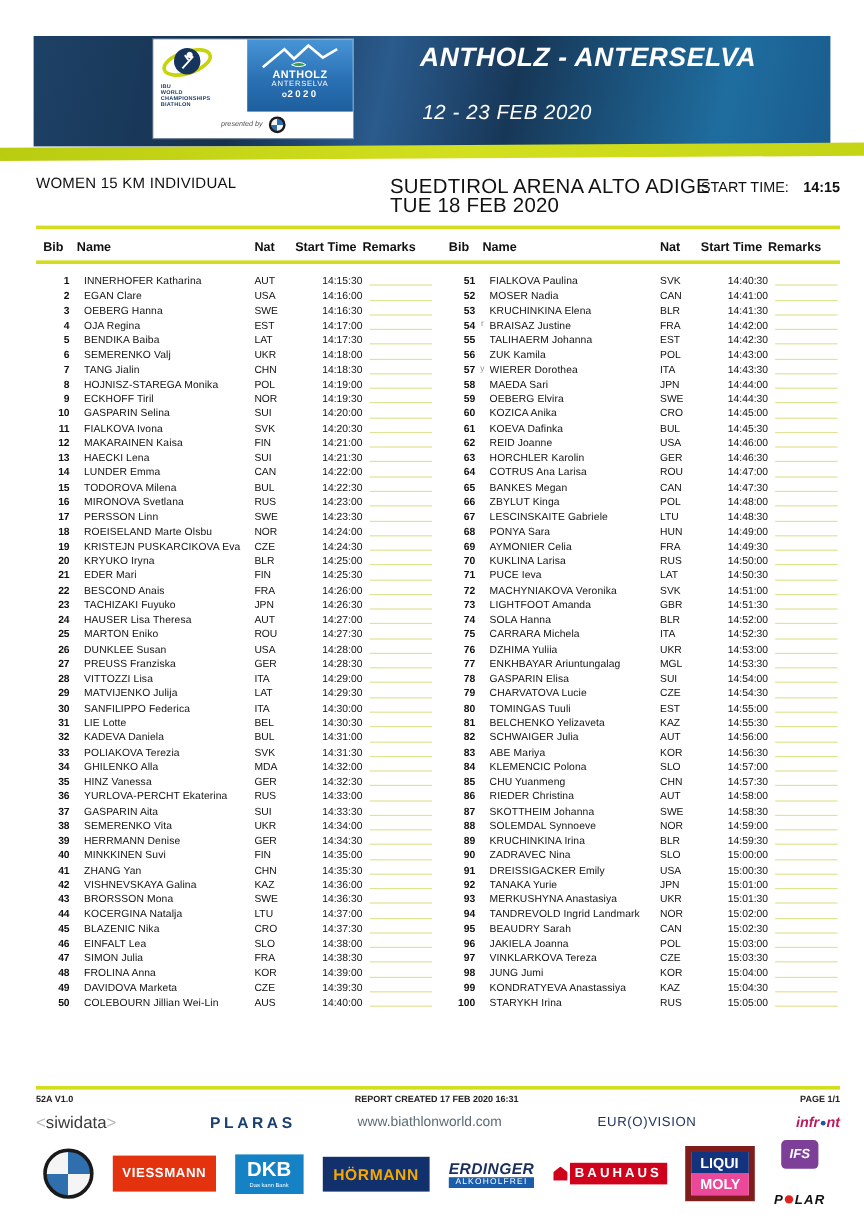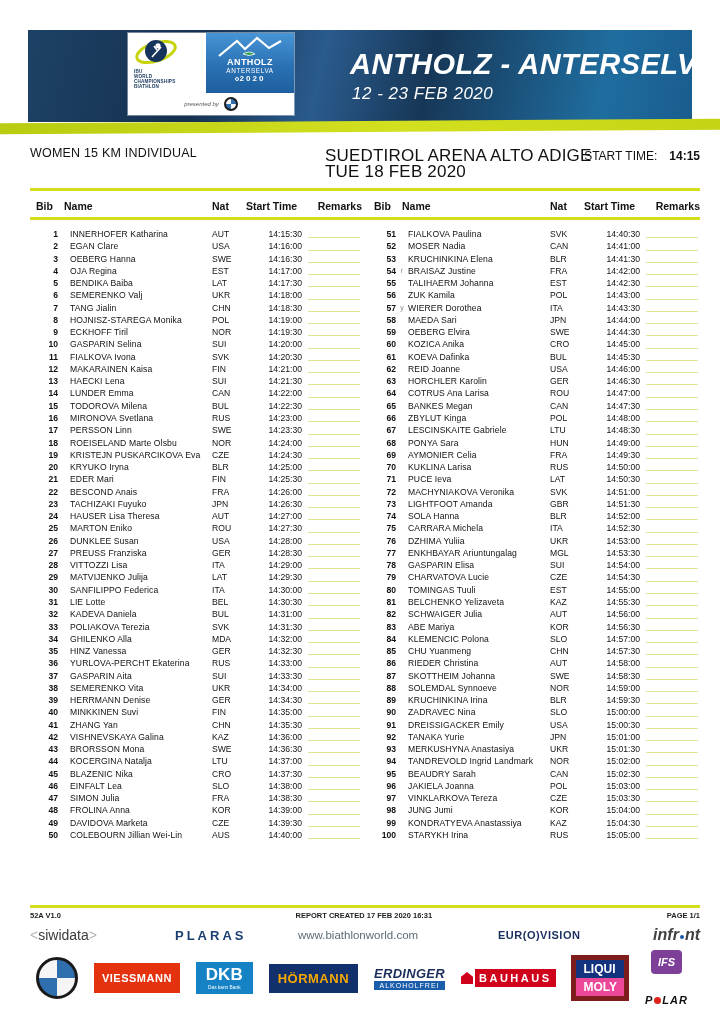--- a/index.html
+++ b/index.html
@@ -4,21 +4,21 @@
 <style>
   * { margin:0; padding:0; box-sizing:border-box; }
   html,body { width:720px; height:1018px; background:#fff; font-family:"Liberation Sans", sans-serif; color:#111; overflow:hidden; }
   .page { position:relative; width:720px; height:1018px; background:#fff; }
 
   
   .banner { position:absolute; top:30px; left:28px; width:664px; height:92px;
             background:linear-gradient(102deg,#1d4166 0%,#16314f 26%,#2a5b8d 44%,#173757 60%,#1f6d9f 86%,#1a5c8e 100%); }
   .swoosh { position:absolute; top:121px; left:0; width:720px; height:11px;
             background:linear-gradient(90deg,#b9cc10,#d3e020 55%,#c4d414); transform:rotate(-0.35deg); }
-  .banner-title { position:absolute; left:322px; top:18px; color:#fff; font-style:italic; font-weight:bold; font-size:29px; letter-spacing:0.5px; white-space:nowrap;text-align:center; }
+  .banner-title { position:absolute; left:322px; top:5px; color:#fff; font-style:italic; font-weight:bold; font-size:22px; letter-spacing:0.5px; white-space:nowrap;text-align:center; }
   .banner-dates { position:absolute; left:324px; top:54px; color:#fff; font-style:italic; font-size:17px; letter-spacing:0.5px; }
 
   .logo-box { position:absolute; left:100px; top:3px; width:166px; height:82px; background:#fff; box-shadow:0 0 0 1px rgba(255,255,255,0.4); }
   .logo-row { display:flex; height:60px; }
   .ibu-cell { width:78px; height:60px; background:#fff; position:relative; padding:2px 0 0 6px; }
   .ibu-globe { display:block; }
   .ibu-lines { position:absolute; left:6px; top:36px; line-height:5px; }
   .ibu-lines span { display:block; font-size:4.6px; font-weight:bold; color:#16355c; letter-spacing:0.2px; }
   .ant-cell { width:88px; height:60px; background:linear-gradient(180deg,#4795d6 0%,#2a71b4 55%,#1d5f9e 100%); position:relative; padding-top:3px; text-align:center; }
   .ant-cell svg { display:block; margin:0 auto; }
@@ -41,21 +41,21 @@
   .venue div { font-size:17px; line-height:16px; letter-spacing:0.2px; }
   .start-time { position:absolute; right:0; top:3px; font-size:12px; display:flex; gap:12px; }
   .rule { height:3px; background:#d3dd1e; }
   .cols-row { display:flex; gap:6px; margin-top:3px; height:23px; align-items:center; }
   .half { width:332px; display:flex; }
   .hcell { font-weight:bold; font-size:10.5px; }
   .h-bib { width:34px; padding-left:6px; }
   .h-name { flex:1; }
   .h-nat { width:34px; }
   .h-time { width:56px; }
-  .h-rem { width:60px; text-align:right; }
+  .h-rem { width:60px; }
 
   
   .table-wrap { display:flex; gap:6px; margin-top:8px; }
   .col { width:332px; }
   .row { display:flex; height:12.28px; line-height:12.3px; font-size:8.6px; padding-left:6px; }
   .c-bib { width:22px; text-align:right; font-weight:bold; }
   .c-mark { width:12px; text-align:center; font-size:7px; color:#8a8a8a; }
   .c-name { flex:1; white-space:nowrap; overflow:hidden; letter-spacing:0.1px; }
   .c-nat { width:34px; }
   .c-time { width:56px; text-align:right; }
@@ -63,22 +63,22 @@
   .rem-line { position:absolute; left:6px; right:2px; bottom:2px; height:1px; background:#dfe394; }
 
   
   .foot-rule { position:absolute; top:905px; left:30px; width:670px; height:3px; background:#d3dd1e; }
   .foot-line1 { position:absolute; top:911px; left:30px; width:670px; display:flex; justify-content:space-between; font-size:7.5px; font-weight:bold; color:#222; }
   .foot-line2 { position:absolute; top:924px; left:30px; width:670px; height:22px; display:flex; align-items:center; }
   .siwidata { font-size:14px; color:#3a3a3a; }
   .siwidata .br { color:#b5b5b5; }
   .plaras { position:absolute; left:145px; font-size:13px; font-weight:bold; color:#1c3f72; letter-spacing:3px; }
   .bworld { position:absolute; left:268px; font-size:11.5px; color:#5a6b78; }
-  .eurovision { position:absolute; left:468px; font-size:11px; font-weight:bold; color:#1b2f5e; letter-spacing:0.5px; }
-  .infront { position:absolute; right:0; font-size:16px; font-weight:bold; font-style:italic; color:#404040; }
+  .eurovision { position:absolute; left:468px; font-size:11px; font-weight:normal; color:#1b2f5e; letter-spacing:0.5px; }
+  .infront { position:absolute; right:0; font-size:12px; font-weight:bold; font-style:italic; color:#be185d; }
   .infront .dot { display:inline-block; width:4px; height:4px; border-radius:50%; background:#1b57a8; margin:0 1px 1px 1px; }
 
   .sponsors { position:absolute; top:950px; left:36px; width:652px; display:flex; align-items:center; justify-content:space-between; }
   .sp-viessmann { background:#e4310e; color:#fff; font-weight:bold; font-size:11px; letter-spacing:0.5px; padding:9px 8px; }
   .sp-dkb { background:#1482c4; color:#fff; text-align:center; padding:4px 10px 3px; }
   .sp-dkb .big { font-size:17px; font-weight:bold; line-height:17px; }
   .sp-dkb .sub { font-size:4.8px; line-height:7px; }
   .sp-hoermann { background:#12306b; color:#f6a800; font-weight:bold; font-size:13px; letter-spacing:0.5px; padding:7px 9px; }
   .sp-erdinger { text-align:center; }
   .sp-erdinger .big { color:#1b2d5b; font-weight:bold; font-size:13px; font-style:italic; letter-spacing:0.3px; line-height:14px; }

